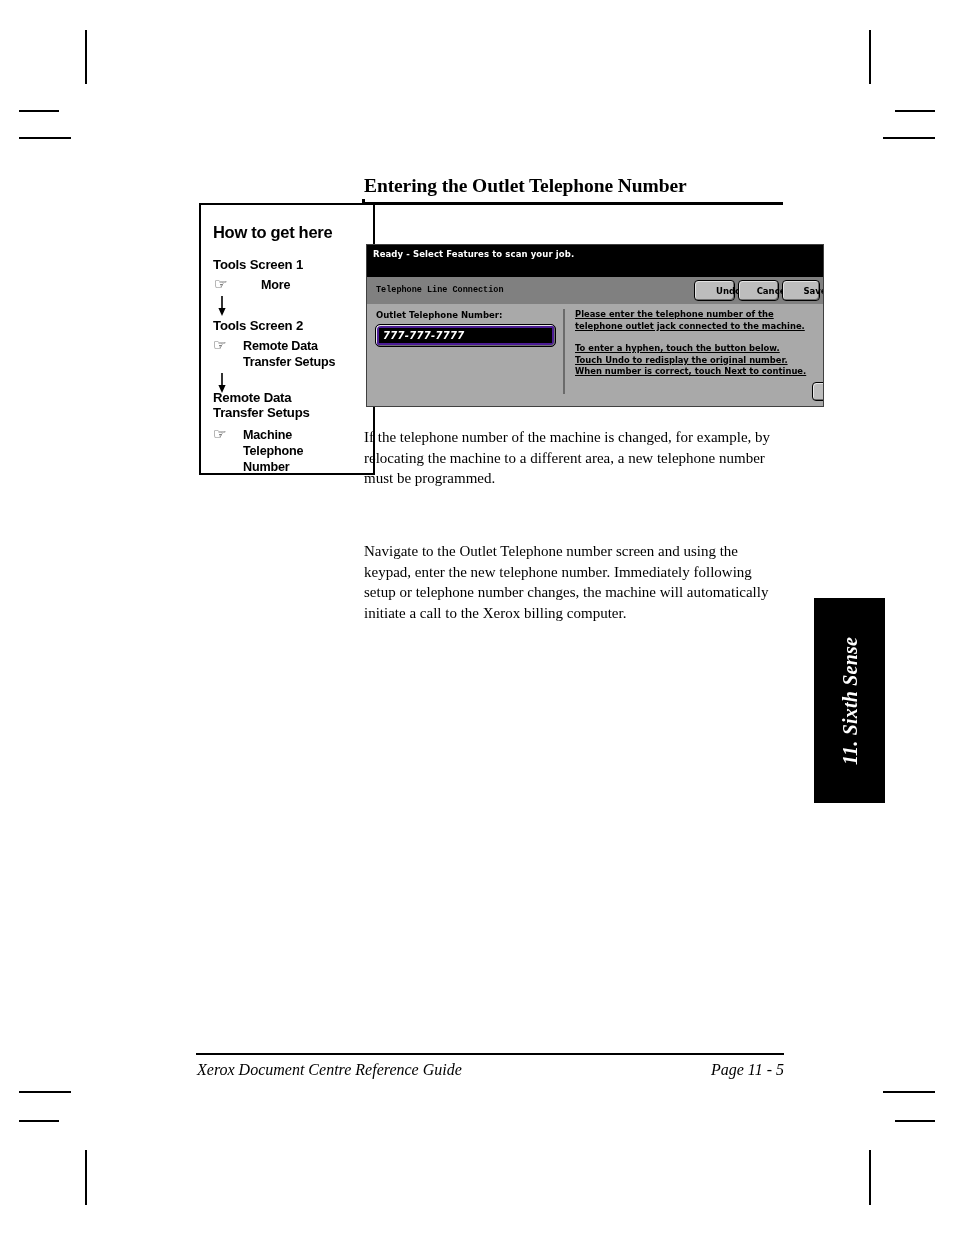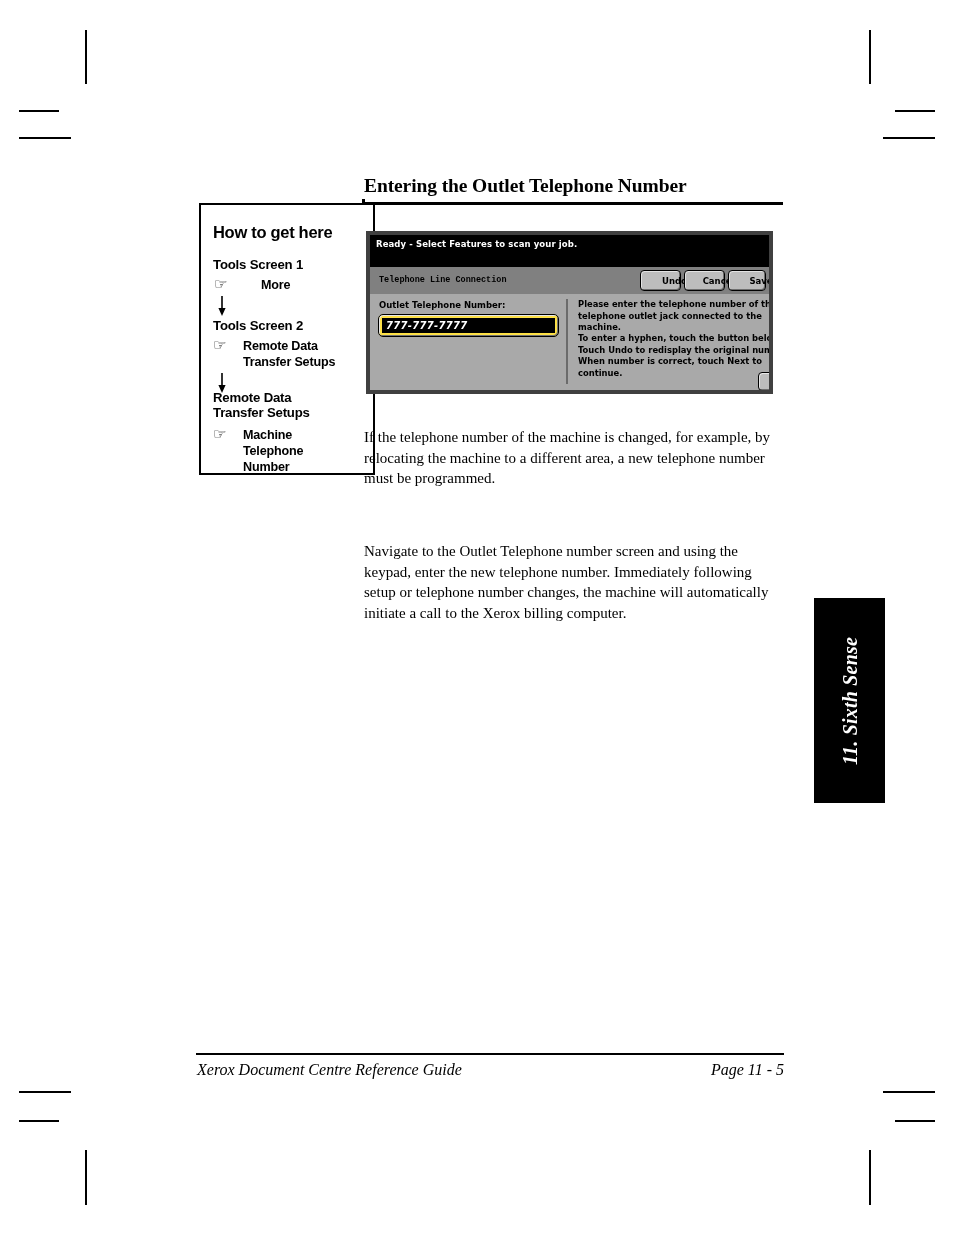--- a/index.html
+++ b/index.html
@@ -103,25 +103,25 @@
   .down-arrow {
     position: absolute;
     width: 14px;
     height: 22px;
   }
 
   
   #screenshot {
     position: absolute;
     left: 366px;
-    top: 231px;
-    width: 407px;
+    top: 244px;
+    width: 458px;
     height: 163px;
     box-sizing: border-box;
-    border: 4px solid #404040;
+    border: 1px solid #404040;
     background: #a9a9a9;
     font-family: "DejaVu Sans", sans-serif;
     overflow: hidden;
   }
   #screen-statusbar {
     position: absolute;
     left: 0; top: 0;
     width: 100%;
     height: 32px;
     background: #000;
@@ -191,21 +191,21 @@
     font-weight: bold;
     color: #000;
     white-space: nowrap;
   }
   #field-wrap {
     position: absolute;
     left: 8px;
     top: 20px;
     width: 181px;
     height: 23px;
-    background: #fde047;
+    background: #4c1d95;
     border: 1.5px solid #000;
     border-radius: 5px;
     box-shadow: inset -1px -1px 0 #707070, inset 1px 1px 0 #e8e8e8;
     box-sizing: border-box;
   }
   #field-value {
     position: absolute;
     left: 3px;
     top: 3px;
     right: 3px;
@@ -230,20 +230,21 @@
     background: #6b6b6b;
   }
   .screen-help {
     position: absolute;
     left: 208px;
     font-size: 8.4px;
     font-weight: bold;
     line-height: 11.5px;
     color: #000;
     white-space: pre-line;
+    text-decoration: underline;
   }
   #help-1 { top: 5px; }
   #help-2 { top: 39px; }
   #btn-hyphen {
     position: absolute;
     right: 8px;
     bottom: 5px;
     width: 31px;
     height: 19px;
     background: #bdbdbd;

